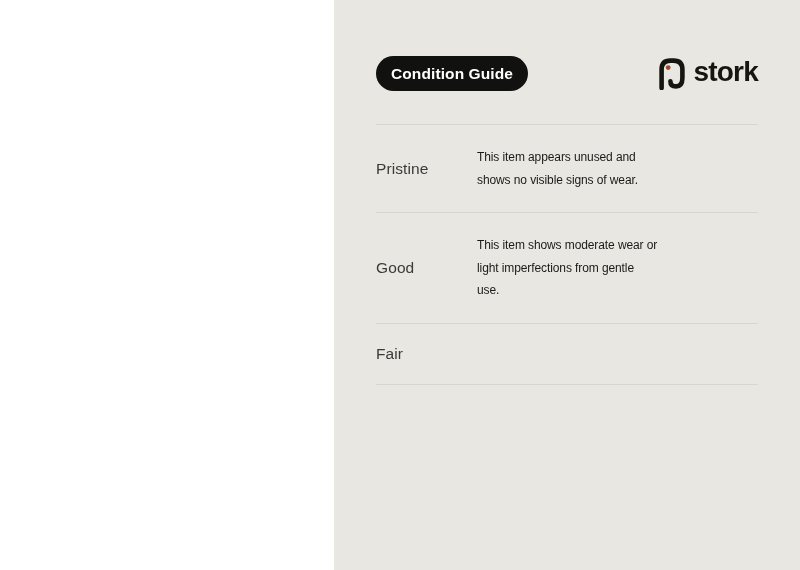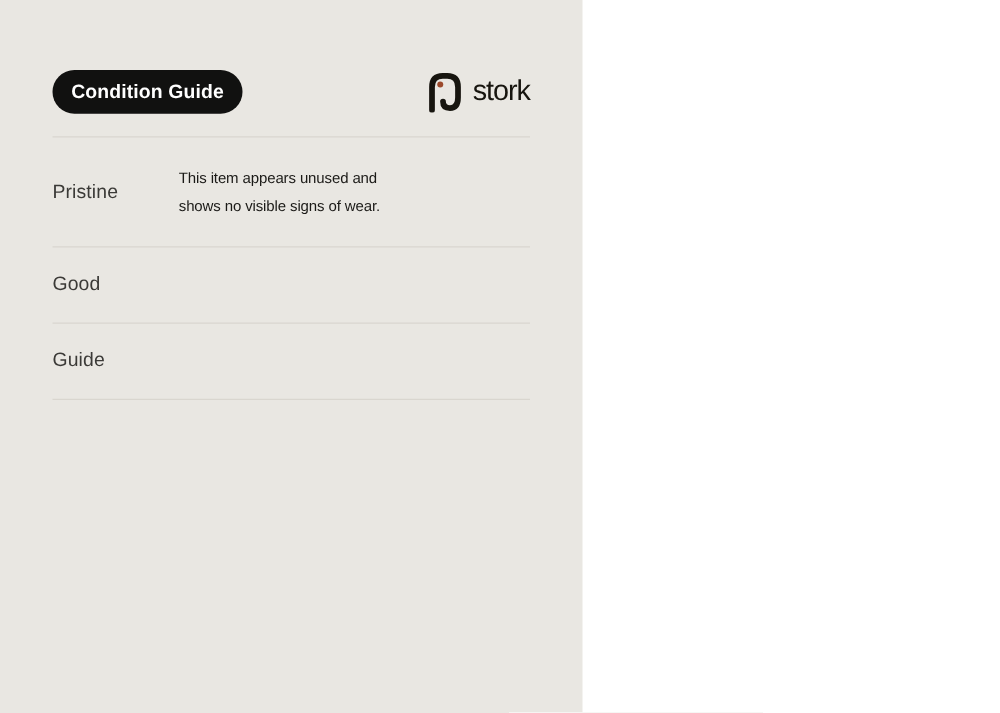--- a/index.html
+++ b/index.html
@@ -14,21 +14,21 @@
     --dot-color:#9c4a2c;
   }
   *{margin:0;padding:0;box-sizing:border-box;}
   html,body{width:800px;height:570px;}
   body{
     font-family:"Liberation Sans","DejaVu Sans",sans-serif;
     background:var(--page-bg);
   }
   .page{
     width:800px;height:570px;
-    display:flex;justify-content:flex-start;
+    display:flex;justify-content:flex-end;
     background:var(--page-bg);
     overflow:hidden;
   }
   .card{
     width:466px;height:570px;
     background:var(--card-bg);
     padding:56px 42px 0 42px;
   }
   .card-header{
     display:flex;
@@ -52,29 +52,29 @@
     cursor:pointer;
     white-space:nowrap;
   }
   .brand{
     display:flex;
     align-items:center;
     gap:7px;
   }
   .brand svg{display:block;}
   .brand-name{
-    font-size:23px;
-    font-weight:400;
+    font-size:28px;
+    font-weight:700;
     letter-spacing:-0.8px;
     color:var(--brand-color);
     line-height:1;
     padding-bottom:3px;
   }
   .conditions{
-    margin-top:18px;
+    margin-top:33px;
   }
   .condition-row{
     display:flex;
     align-items:center;
     border-top:1px solid var(--divider);
     padding:21px 0;
   }
   .condition-row:last-child{
     border-bottom:1px solid var(--divider);
   }
@@ -120,21 +120,24 @@
 
       <div class="condition-row">
         <div class="condition-label">Pristine</div>
         <div class="condition-desc">This item appears unused and
 shows no visible signs of wear.</div>
       </div>
 
 
       <div class="condition-row">
         <div class="condition-label">Good</div>
+        <div class="condition-desc">This item shows moderate wear or
+light imperfections from gentle
+use.</div>
       </div>
 
       <div class="condition-row">
-        <div class="condition-label">Guide</div>
+        <div class="condition-label">Fair</div>
       </div>
 
     </div>
   </div>
 </div>
 
 </body></html>

